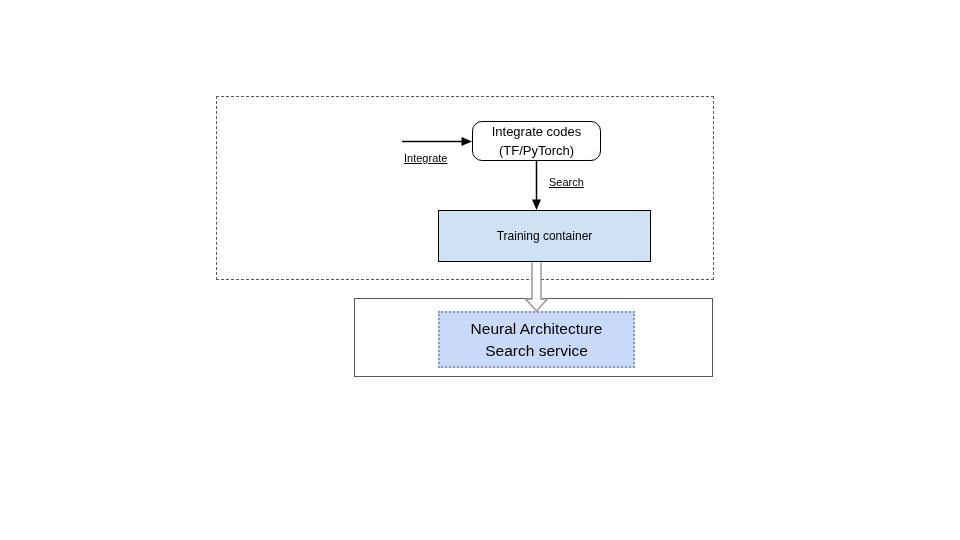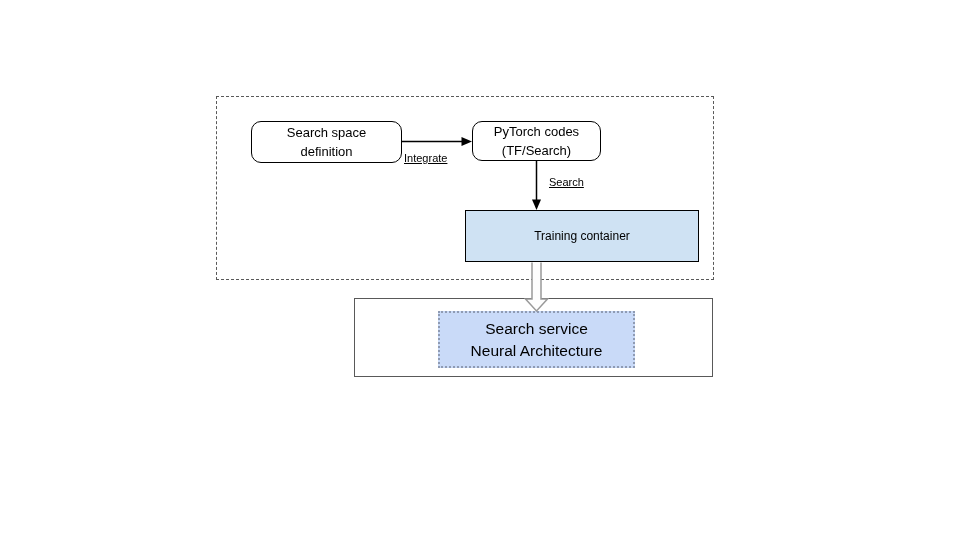--- a/index.html
+++ b/index.html
@@ -35,26 +35,25 @@
   .rounded-box {
     background: #ffffff;
     border: 1.5px solid #000000;
     border-radius: 10px;
     font-size: 13px;
     line-height: 19px;
   }
   .search-space-box { left: 251px; top: 121px; width: 151px; height: 42px; }
   .training-codes-box { left: 472px; top: 121px; width: 129px; height: 40px; }
   .training-container-box {
-    left: 438px; top: 210px; width: 234px; height: 52px;
+    left: 438px; top: 210px; width: 213px; height: 52px;
     background: #cfe2f3;
     border: 1.5px solid #000000;
     font-size: 12px;
     line-height: 16px;
-    margin-left: 27px;
   }
   .nas-service-box {
     left: 438px; top: 311px; width: 197px; height: 57px;
     background: #c9daf8;
     border: 2px dotted #8f9bb3;
     font-size: 15.5px;
     line-height: 22px;
   }
 
   
@@ -76,37 +75,33 @@
 </style>
 </head>
 <body>
 
 <div class="canvas">
 
   <div class="abs group-dashed"></div>
 
   <div class="abs vertex-container"></div>
 
-  <div class="abs node rounded-box search-space-box">
-    <span>Search space</span>
-    <span>definition</span>
-  </div>
 
   <div class="abs node rounded-box training-codes-box">
-    <span>PyTorch codes</span>
-    <span>(TF/Search)</span>
+    <span>Integrate codes</span>
+    <span>(TF/PyTorch)</span>
   </div>
 
   <div class="abs node training-container-box">
     <span>Training container</span>
   </div>
 
   <div class="abs node nas-service-box">
+    <span>Neural Architecture</span>
     <span>Search service</span>
-    <span>Neural Architecture</span>
   </div>
 
   <div class="abs edge-label integrate-label">Integrate</div>
   <div class="abs edge-label build-label">Search</div>
 
 
   <svg class="arrow-layer" viewBox="0 0 960 540">
 
     <g>
       <line x1="402" y1="141.5" x2="463" y2="141.5" stroke="#000000" stroke-width="1.5"></line>

